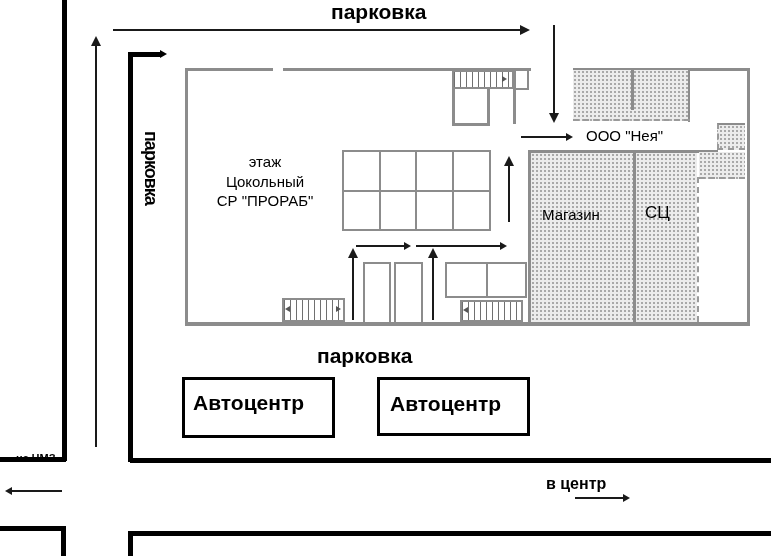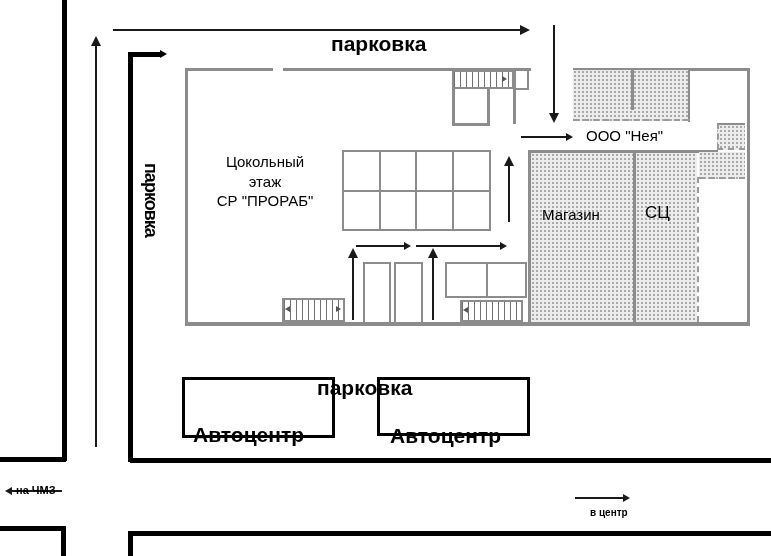--- a/index.html
+++ b/index.html
@@ -23,21 +23,21 @@
     position:absolute;background-color:#ececec;
     background-image:radial-gradient(#a3a3a3 0.7px, transparent 0.8px);
     background-size:4px 4px;
   }
   .stairs{
     position:absolute;background:repeating-linear-gradient(90deg,#707070 0 1px,#ffffff 1px 6px);
     border:2px solid #8c8c8c;box-sizing:border-box;background-color:#fff;
   }
   .whitebox{position:absolute;background:#fff;border:2px solid #8c8c8c;box-sizing:border-box;}
   .lbl{position:absolute;color:#000;white-space:nowrap;line-height:1.1;}
-  .bold{font-weight:bold;margin-top:32px;}
+  .bold{font-weight:bold;}
   .gv{position:absolute;top:0;bottom:0;width:2px;background:#8c8c8c;}
   .gh{position:absolute;left:0;right:0;height:2px;background:#8c8c8c;}
   .dashline{position:absolute;}
 </style>
 </head>
 <body>
 
 <div id="canvas">
 
   <div class="road" style="left:62px;top:0;width:5px;height:461px;"></div>
@@ -131,36 +131,36 @@
   <div class="wall" style="left:688px;top:70px;width:2px;height:52px;"></div>
   <div class="dashline" style="left:573px;top:119px;width:117px;height:0;border-bottom:2px dashed #9a9a9a;"></div>
 
   <div class="lbl bold" style="left:331px;top:0px;font-size:21px;">парковка</div>
 
   <div class="lbl bold" style="left:140px;top:131px;font-size:18px;writing-mode:vertical-rl;letter-spacing:-1px;">парковка</div>
 
   <div class="lbl bold" style="left:317px;top:344px;font-size:21px;">парковка</div>
 
   <div class="lbl" style="left:196px;top:152px;width:138px;text-align:center;font-size:15px;line-height:1.3;">
+    <span style="display:block;">этаж</span>
     <span style="display:block;">Цокольный</span>
-    <span style="display:block;">этаж</span>
     <span style="display:block;">СР "ПРОРАБ"</span>
   </div>
 
   <div class="lbl" style="left:586px;top:128px;font-size:15px;">ООО "Нея"</div>
 
   <div class="lbl" style="left:542px;top:207px;font-size:15px;">Магазин</div>
 
   <div class="lbl" style="left:645px;top:204px;font-size:17px;">СЦ</div>
 
   <div style="position:absolute;left:182px;top:377px;width:153px;height:61px;border:3px solid #000;box-sizing:border-box;">
     <div class="lbl bold" style="left:8px;top:11px;font-size:21px;">Автоцентр</div>
   </div>
   <div style="position:absolute;left:377px;top:377px;width:153px;height:59px;border:3px solid #000;box-sizing:border-box;">
     <div class="lbl bold" style="left:10px;top:12px;font-size:21px;">Автоцентр</div>
   </div>
 
   <div class="lbl bold" style="left:16px;top:452px;font-size:11px;text-align:center;">на ЧМЗ</div>
 
 
-  <div class="lbl bold" style="left:590px;top:475px;font-size:10px;">в центр</div>
+  <div class="lbl bold" style="left:546px;top:475px;font-size:16px;">в центр</div>
 
 </div>
 
 </body></html>

